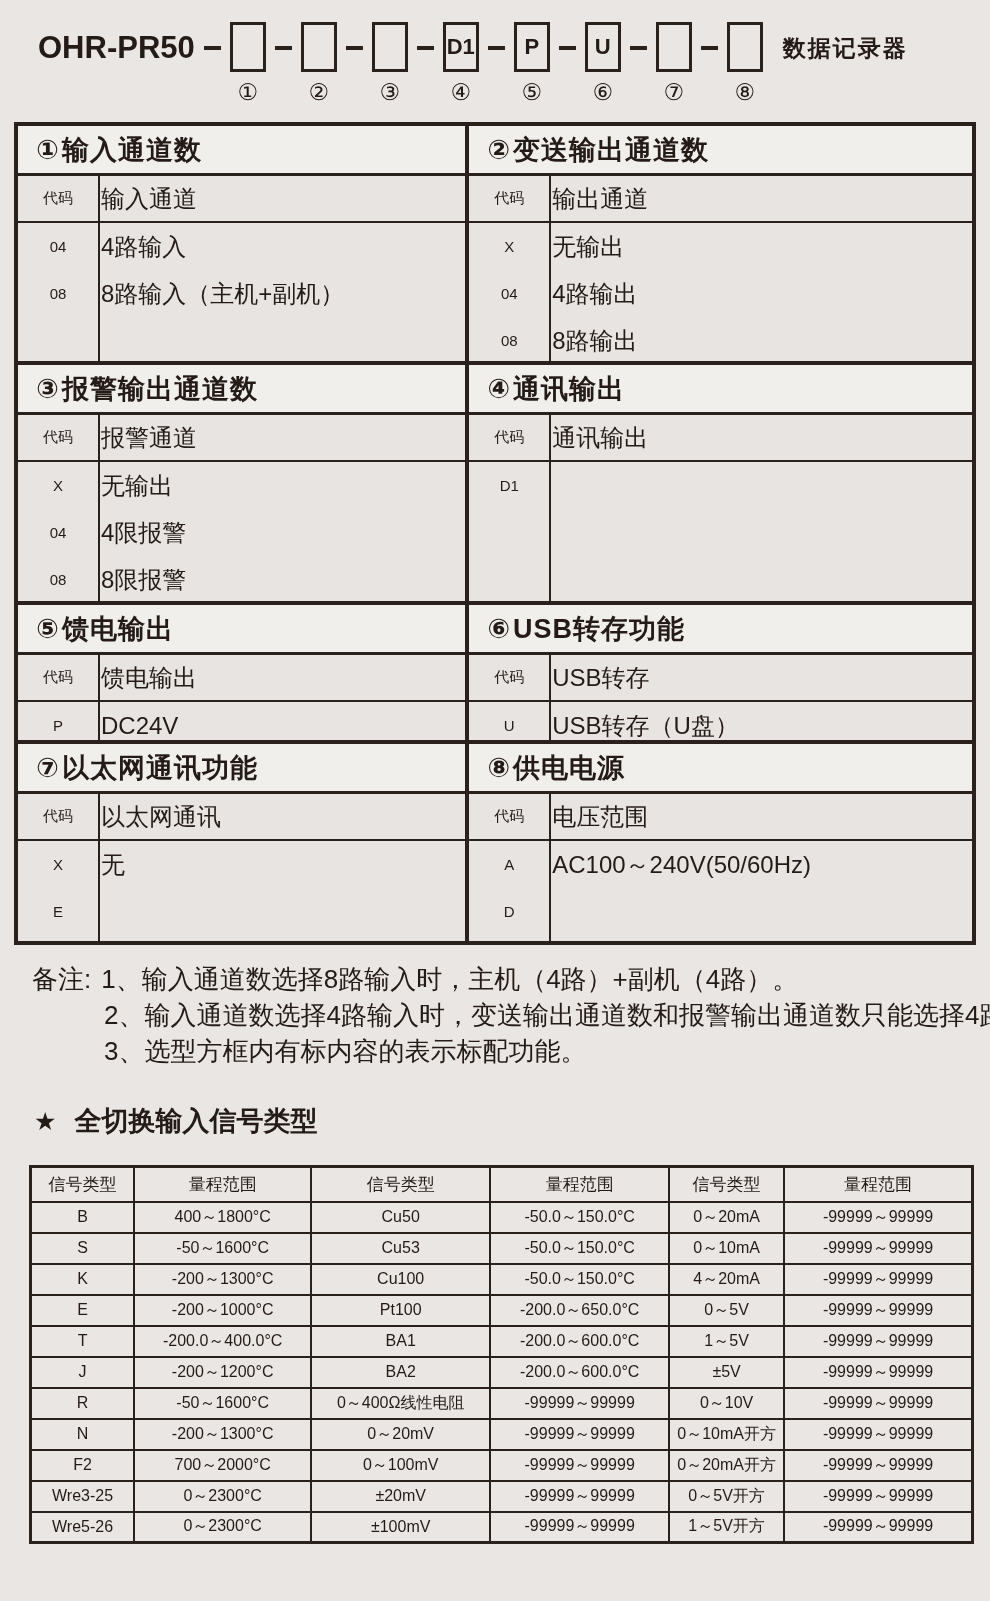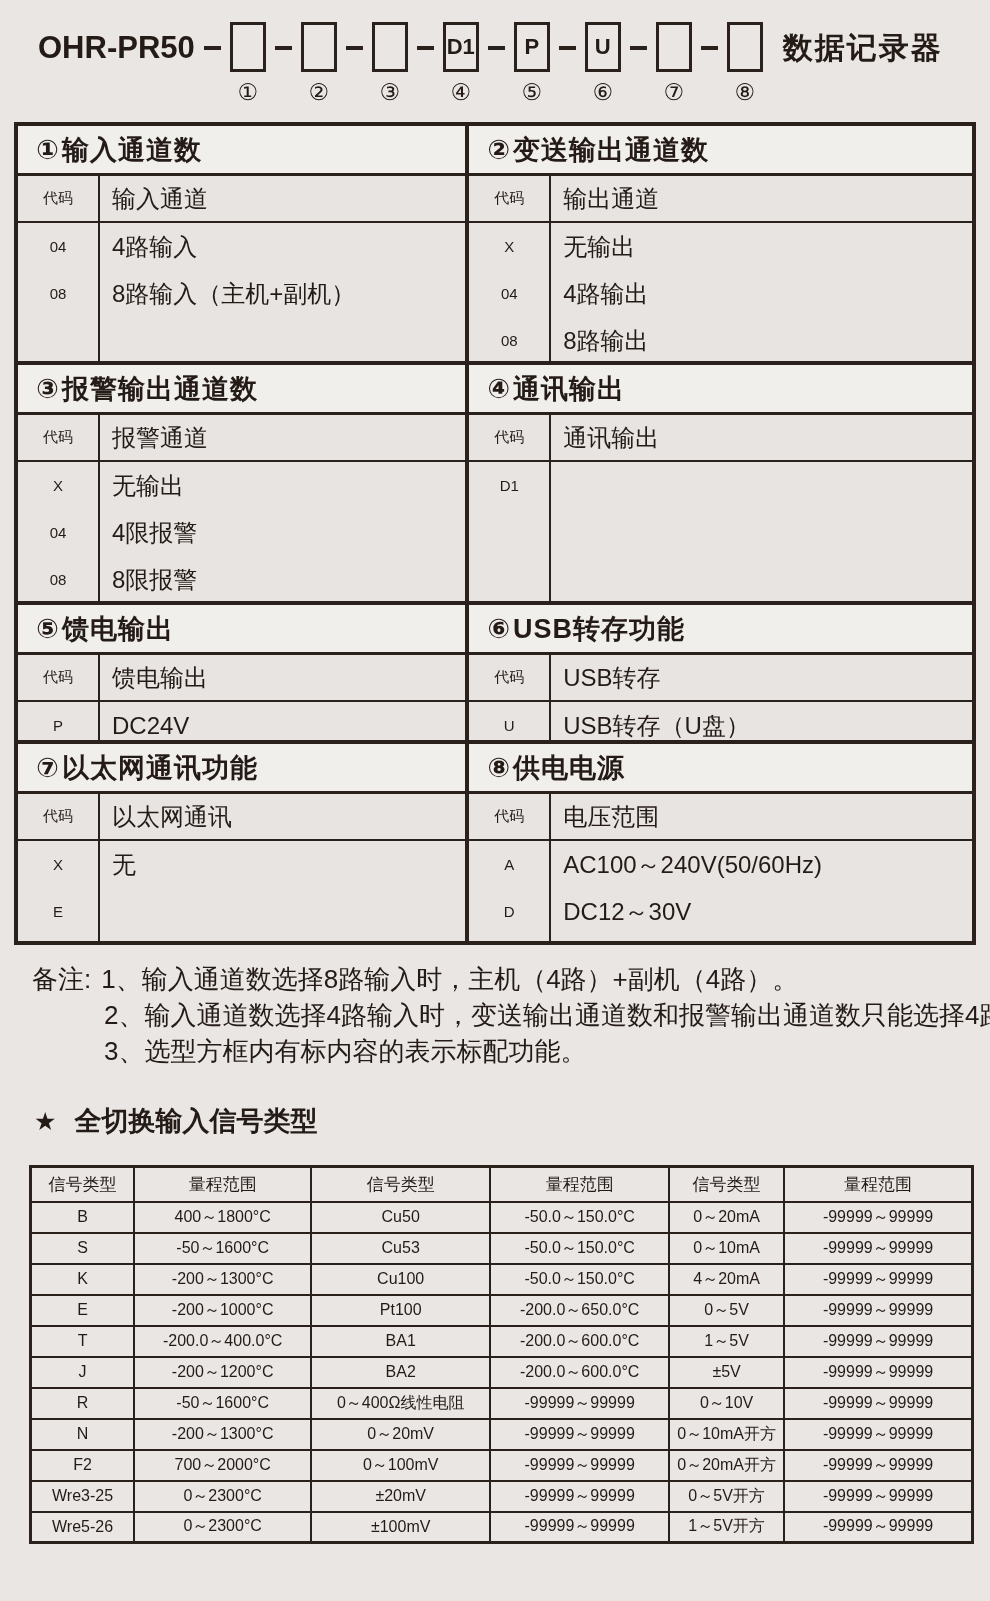--- a/index.html
+++ b/index.html
@@ -12,21 +12,21 @@
     overflow:hidden;
   }
   .page { padding:22px 14px 0 14px; }
 
   
   .model-line { display:flex; align-items:flex-start; margin-left:24px; }
   .model-prefix, .model-suffix, .dash-cell {
     height:52px; display:flex; align-items:center;
   }
   .model-prefix { font-size:31px; font-weight:bold; letter-spacing:0px; }
-  .model-suffix { font-size:30px; font-weight:bold; margin-left:20px; letter-spacing:2px; }
+  .model-suffix { font-size:23px; font-weight:bold; margin-left:20px; letter-spacing:2px; }
   .slots { display:flex; }
   .unit { display:flex; align-items:flex-start; }
   .dash-cell { margin:0 9px; }
   .dash { width:17px; height:4px; background:#2b211c; }
   .slot { display:flex; flex-direction:column; align-items:center; }
   .mbox {
     width:36px; height:50px; border:3px solid #2b211c;
     display:flex; align-items:center; justify-content:center;
     font-size:22px; font-weight:bold;
   }
@@ -54,21 +54,21 @@
     padding-left:18px; letter-spacing:1px;
   }
   .sec-num { margin-right:2px; }
   .sec-content {
     position:relative; flex:1;
     display:grid; grid-template-columns:80px 1fr;
     grid-auto-rows:47px;
   }
   .vline { position:absolute; left:80px; top:0; bottom:0; width:2px; background:#2b211c; }
   .cellc { display:flex; align-items:center; justify-content:center; font-size:15px; white-space:nowrap; }
-  .cellv { display:flex; align-items:center; padding-left:14px; font-size:24px; white-space:nowrap; }
+  .cellv { display:flex; align-items:center; padding-left:3px; font-size:24px; white-space:nowrap; }
   .hd { border-bottom:2px solid #2b211c; }
 
   
   .notes { margin:16px 0 0 18px; font-size:26px; line-height:36px; }
   .note-row { white-space:nowrap; }
   .nlabel { margin-right:10px; }
   .indent1 { margin-left:72px; }
   .indent2 { margin-left:96px; }
 
   
@@ -313,21 +313,20 @@
       </div>
       <div class="sec-content">
         <div class="vline"></div>
         <div class="cellc hd">代码</div>
         <div class="cellv hd">电压范围</div>
 
           <div class="cellc">A</div>
           <div class="cellv">AC100～240V(50/60Hz)</div>
 
           <div class="cellc">D</div>
-          <div class="cellv">DC12～30V</div>
         </div>
     </section>
 
   </div>
 
   <div class="notes">
     <div class="note-row">
       <span class="nlabel">备注:</span><span>1、输入通道数选择8路输入时，主机（4路）+副机（4路）。</span>
     </div>
     <div class="note-row indent1">

